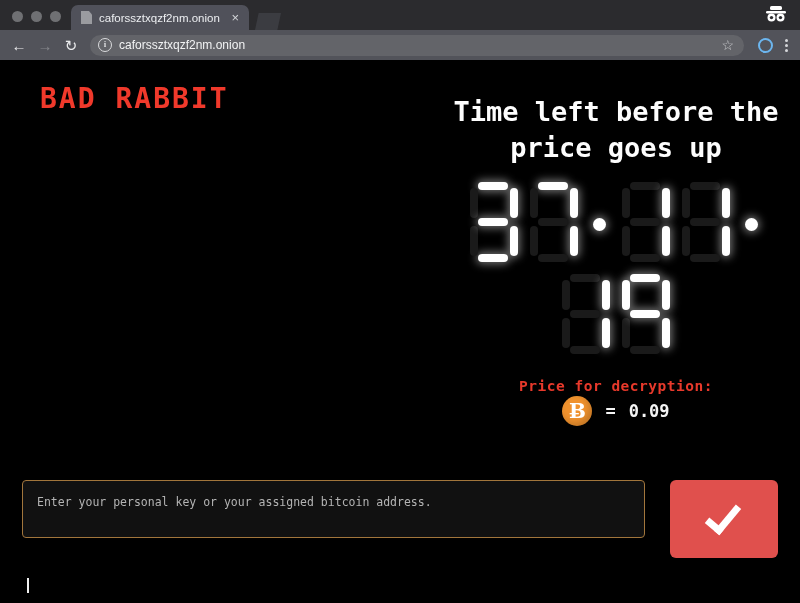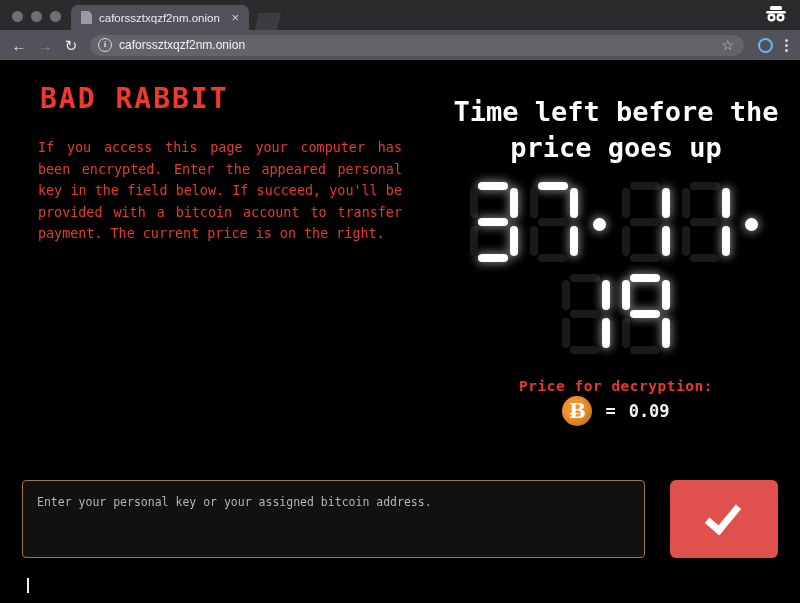--- a/index.html
+++ b/index.html
@@ -300,21 +300,21 @@
     top: 420px;
     width: 800px;
     padding: 0 22px;
     box-sizing: border-box;
     display: flex;
     align-items: flex-start;
     gap: 25px;
   }
   .key-input {
     flex: 1 1 auto;
-    height: 78px;
+    height: 58px;
     background: #111111;
     border: 1px solid #a2763c;
     border-radius: 4px;
     box-sizing: border-box;
     padding: 13px 14px;
     color: #c9c9c9;
     font-family: "DejaVu Sans Mono", "Liberation Mono", monospace;
     font-size: 11.5px;
     resize: none;
     outline: none;
@@ -395,21 +395,20 @@
         <i></i>
         <i></i>
     </span>
   </div>
 
   <div class="page">
     <div class="cols">
 
       <div class="col-left">
         <div class="brand">BAD RABBIT</div>
-        <p class="para">If you access this page your computer has been encrypted. Enter the appeared personal key in the field below. If succeed, you'll be provided with a bitcoin account to transfer payment. The current price is on the right.</p>
       </div>
 
       <div class="col-right">
         <div class="timer-title">Time left before the price goes up</div>
 
         <div class="clock">
           <div class="clock-row">
               <div class="seg-digit">
                 <span class="seg a on"></span>
                 <span class="seg b on"></span>

